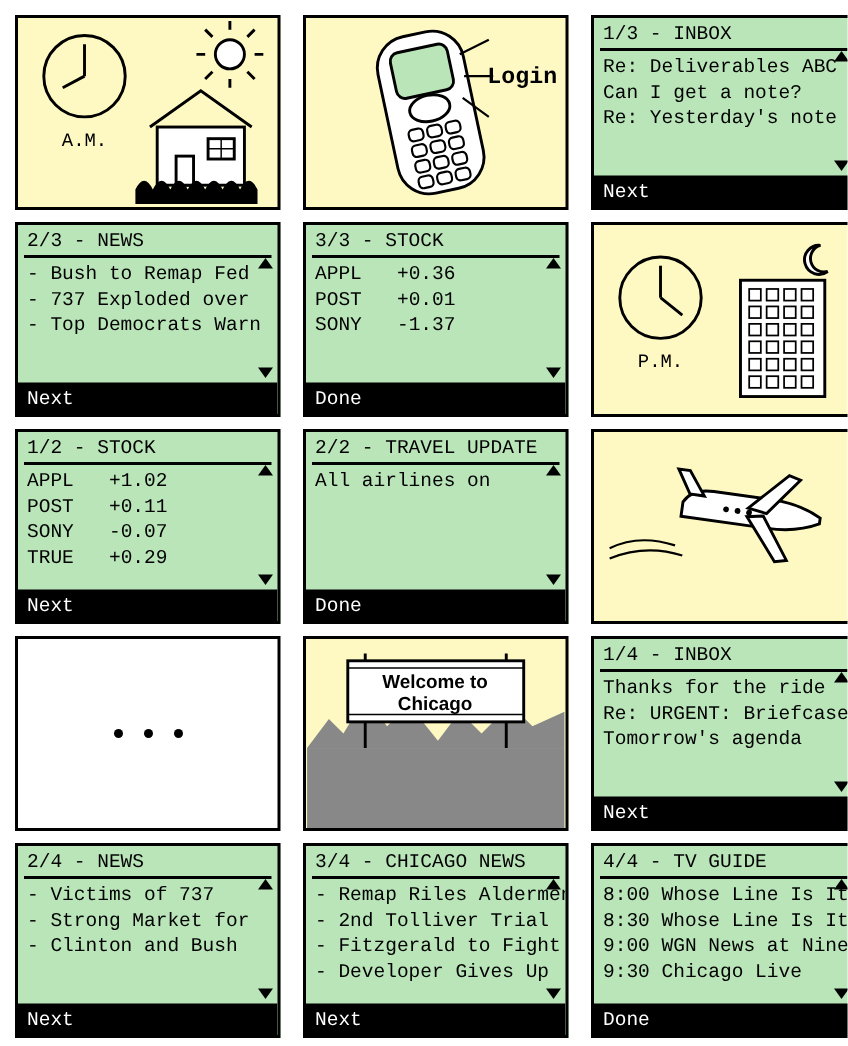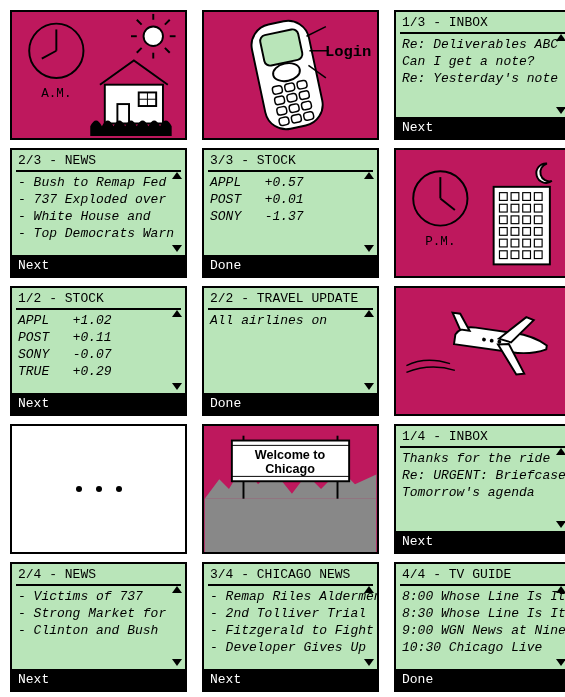--- a/index.html
+++ b/index.html
@@ -7,22 +7,22 @@
   .grid { display: grid; grid-template-columns: repeat(3, 177px); grid-auto-rows: 130px; gap: 8px 15px; padding: 10px; }
   .cell { border: 2px solid #000; background: #fff; position: relative; overflow: hidden; }
   .screen { background: #b9e5b9; display: flex; flex-direction: column; height: 100%; }
   .hdr { padding: 3px 6px 2px 6px; font-weight: normal; color: #000; }
   .hr { border-top: 2px solid #000; margin: 0 4px; }
   .body { flex: 1; padding: 2px 6px 0 6px; line-height: 17px; color: #000; overflow: hidden; }
   .ftr { background: #000; color: #fff; padding: 3px 6px; font-size: 13px; }
   .scroll-up, .scroll-down { position: absolute; right: 3px; width: 0; height: 0; border-left: 5px solid transparent; border-right: 5px solid transparent; }
   .scroll-up { top: 22px; border-bottom: 7px solid #000; }
   .scroll-down { bottom: 24px; border-top: 7px solid #000; }
-  .row { white-space: pre; font-style: italic; }
-  .illus { background: #be185d; position: relative; }
+  .row { white-space: pre; }
+  .illus { background: #fef9c3; position: relative; }
   .illus svg { position: absolute; top:0; left:0; width:100%; height:100%; }
   .dots { display:flex; align-items:center; justify-content:center; height:100%; gap:14px; }
   .dot { width:6px; height:6px; background:#000; border-radius:50%; }
 </style>
 </head>
 <body>
 
 <div class="grid">
 
   <div class="cell illus">
@@ -95,33 +95,32 @@
     <div class="scroll-down"></div>
     <div class="ftr">Next</div>
   </div>
 
   <div class="cell screen">
     <div class="hdr">2/3 - NEWS</div>
     <div class="hr"></div>
     <div class="body">
       <div class="row">- Bush to Remap Fed</div>
       <div class="row">- 737 Exploded over</div>
-      <div class="row">- White House and</div>
       <div class="row">- Top Democrats Warn</div>
     </div>
     <div class="scroll-up"></div>
     <div class="scroll-down"></div>
     <div class="ftr">Next</div>
   </div>
 
   <div class="cell screen">
     <div class="hdr">3/3 - STOCK</div>
     <div class="hr"></div>
     <div class="body">
-      <div class="row"><span>APPL</span>   <span>+0.57</span></div>
+      <div class="row"><span>APPL</span>   <span>+0.36</span></div>
       <div class="row"><span>POST</span>   <span>+0.01</span></div>
       <div class="row"><span>SONY</span>   <span>-1.37</span></div>
     </div>
     <div class="scroll-up"></div>
     <div class="scroll-down"></div>
     <div class="ftr">Done</div>
   </div>
 
   <div class="cell illus">
     <svg viewBox="0 0 177 130">
@@ -263,20 +262,20 @@
     <div class="ftr">Next</div>
   </div>
 
   <div class="cell screen">
     <div class="hdr">4/4 - TV GUIDE</div>
     <div class="hr"></div>
     <div class="body">
       <div class="row">8:00 Whose Line Is It</div>
       <div class="row">8:30 Whose Line Is It</div>
       <div class="row">9:00 WGN News at Nine</div>
-      <div class="row">10:30 Chicago Live</div>
+      <div class="row">9:30 Chicago Live</div>
     </div>
     <div class="scroll-up"></div>
     <div class="scroll-down"></div>
     <div class="ftr">Done</div>
   </div>
 
 </div>
 
 </body></html>

